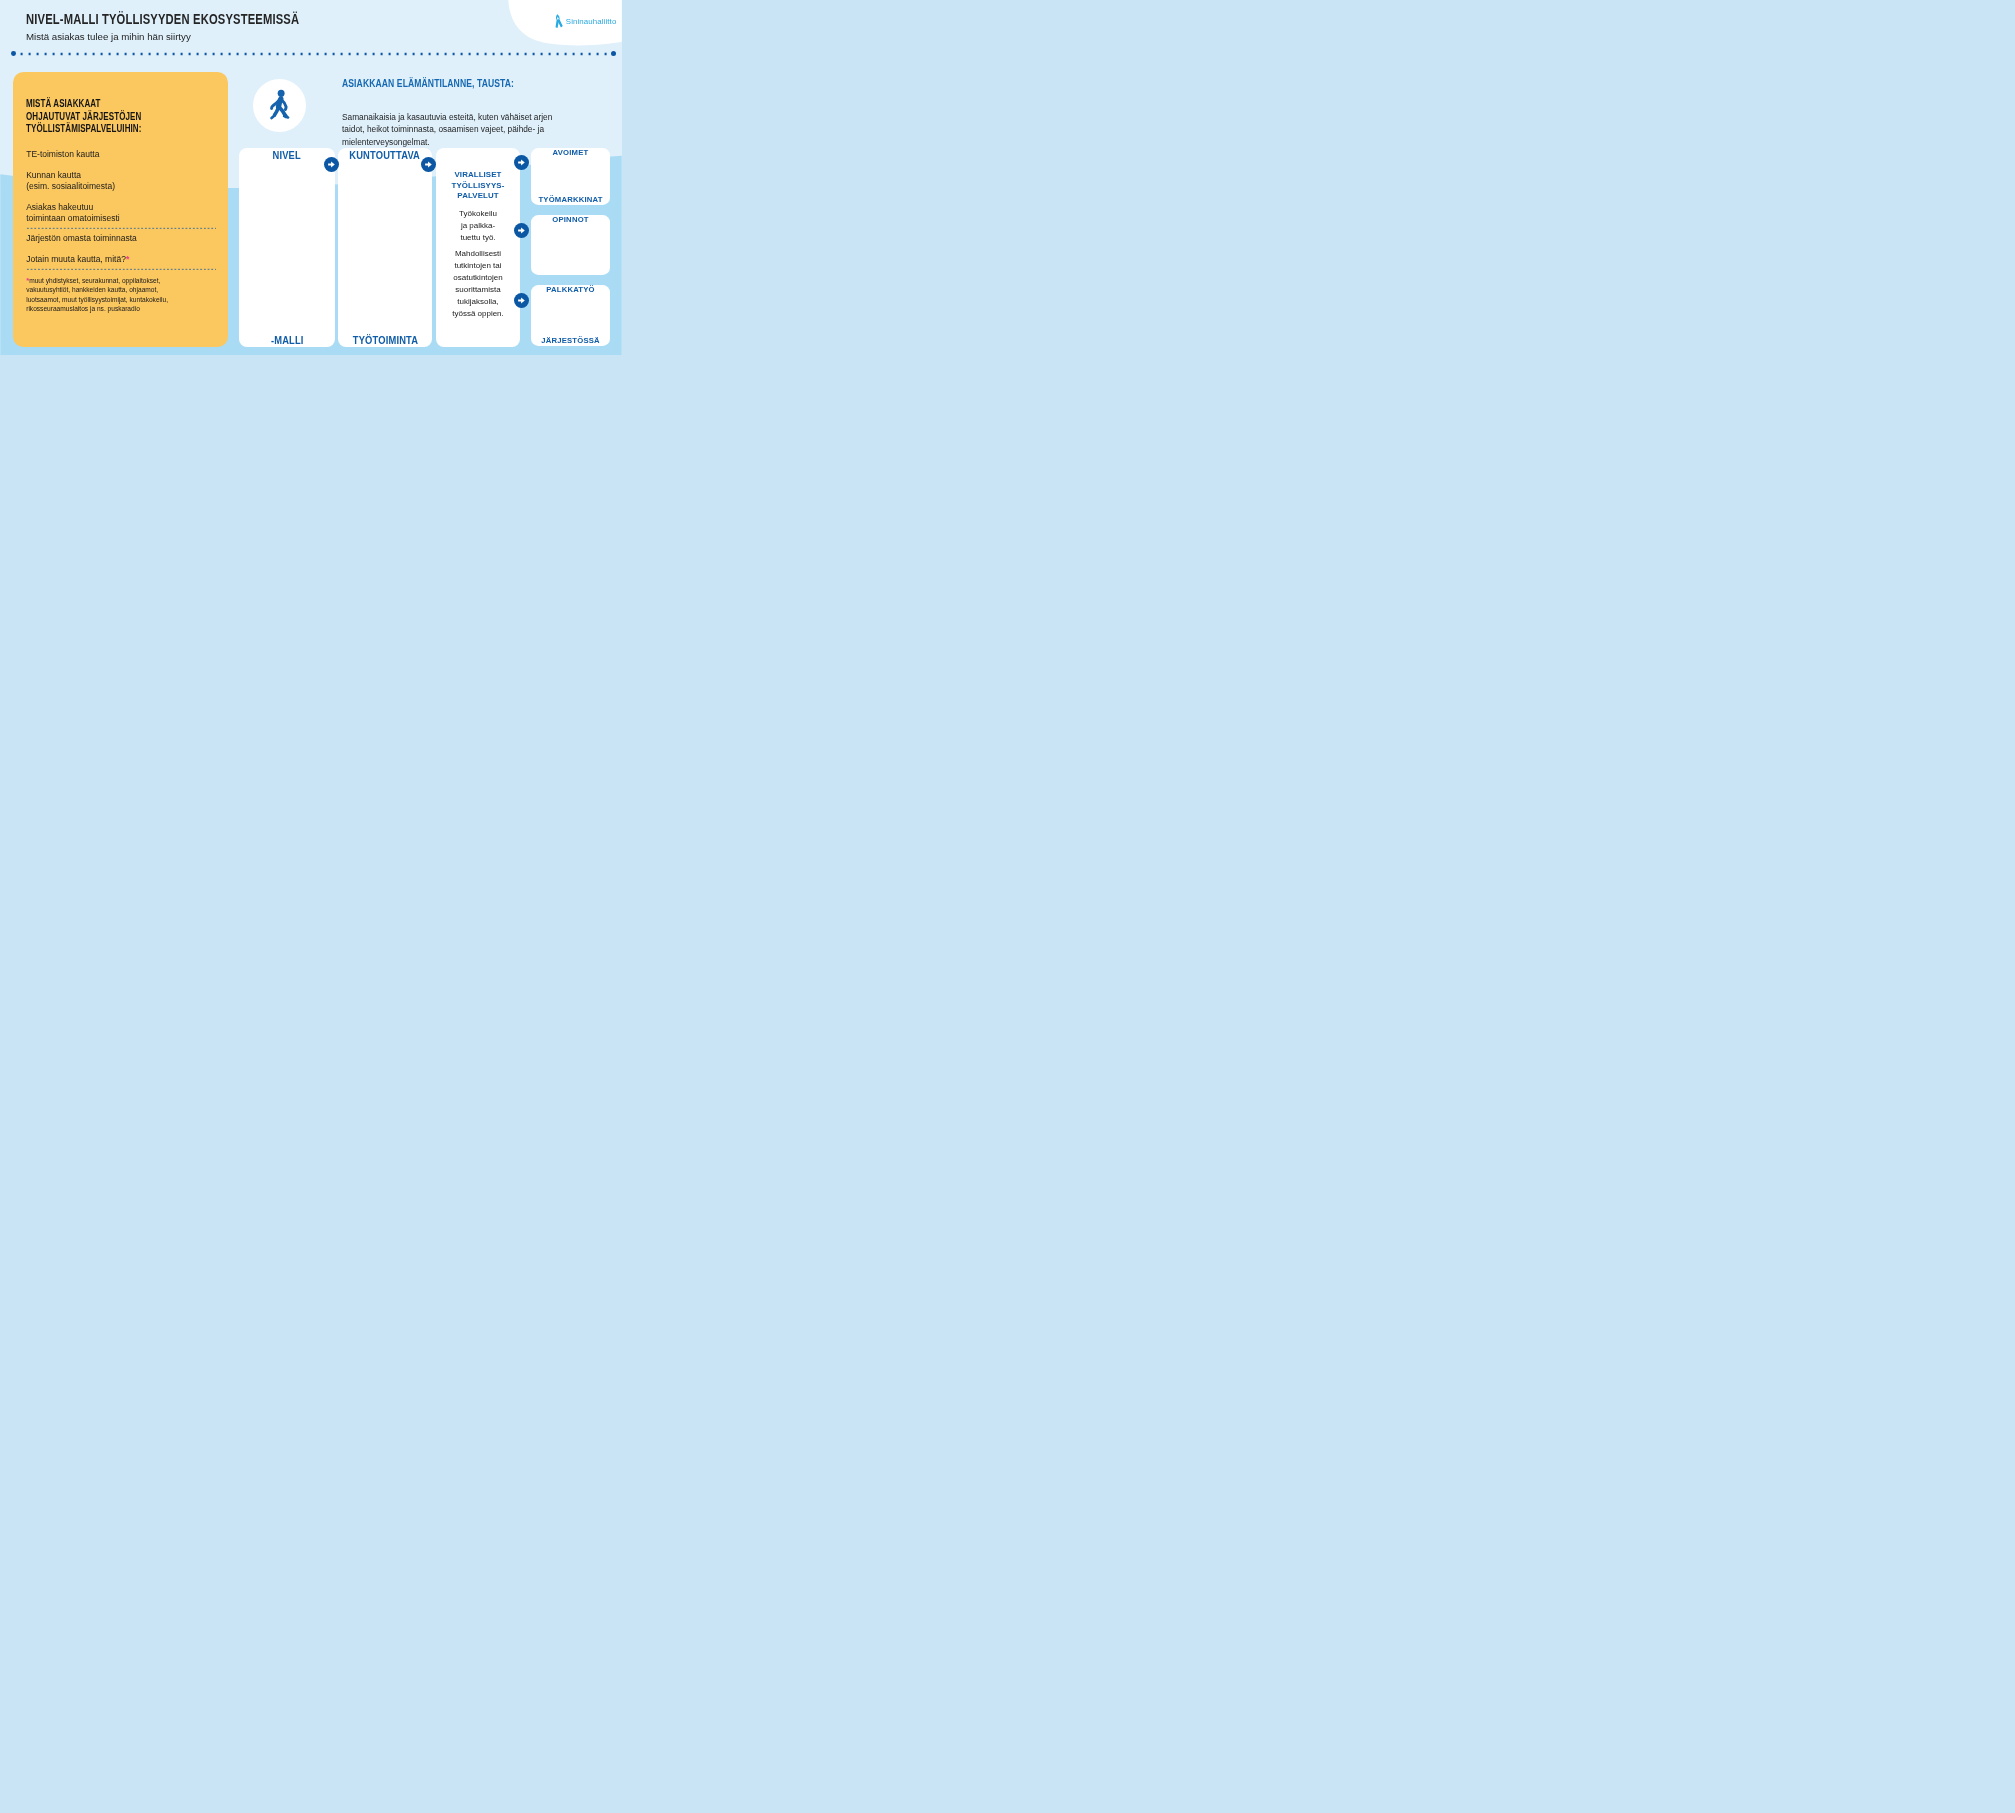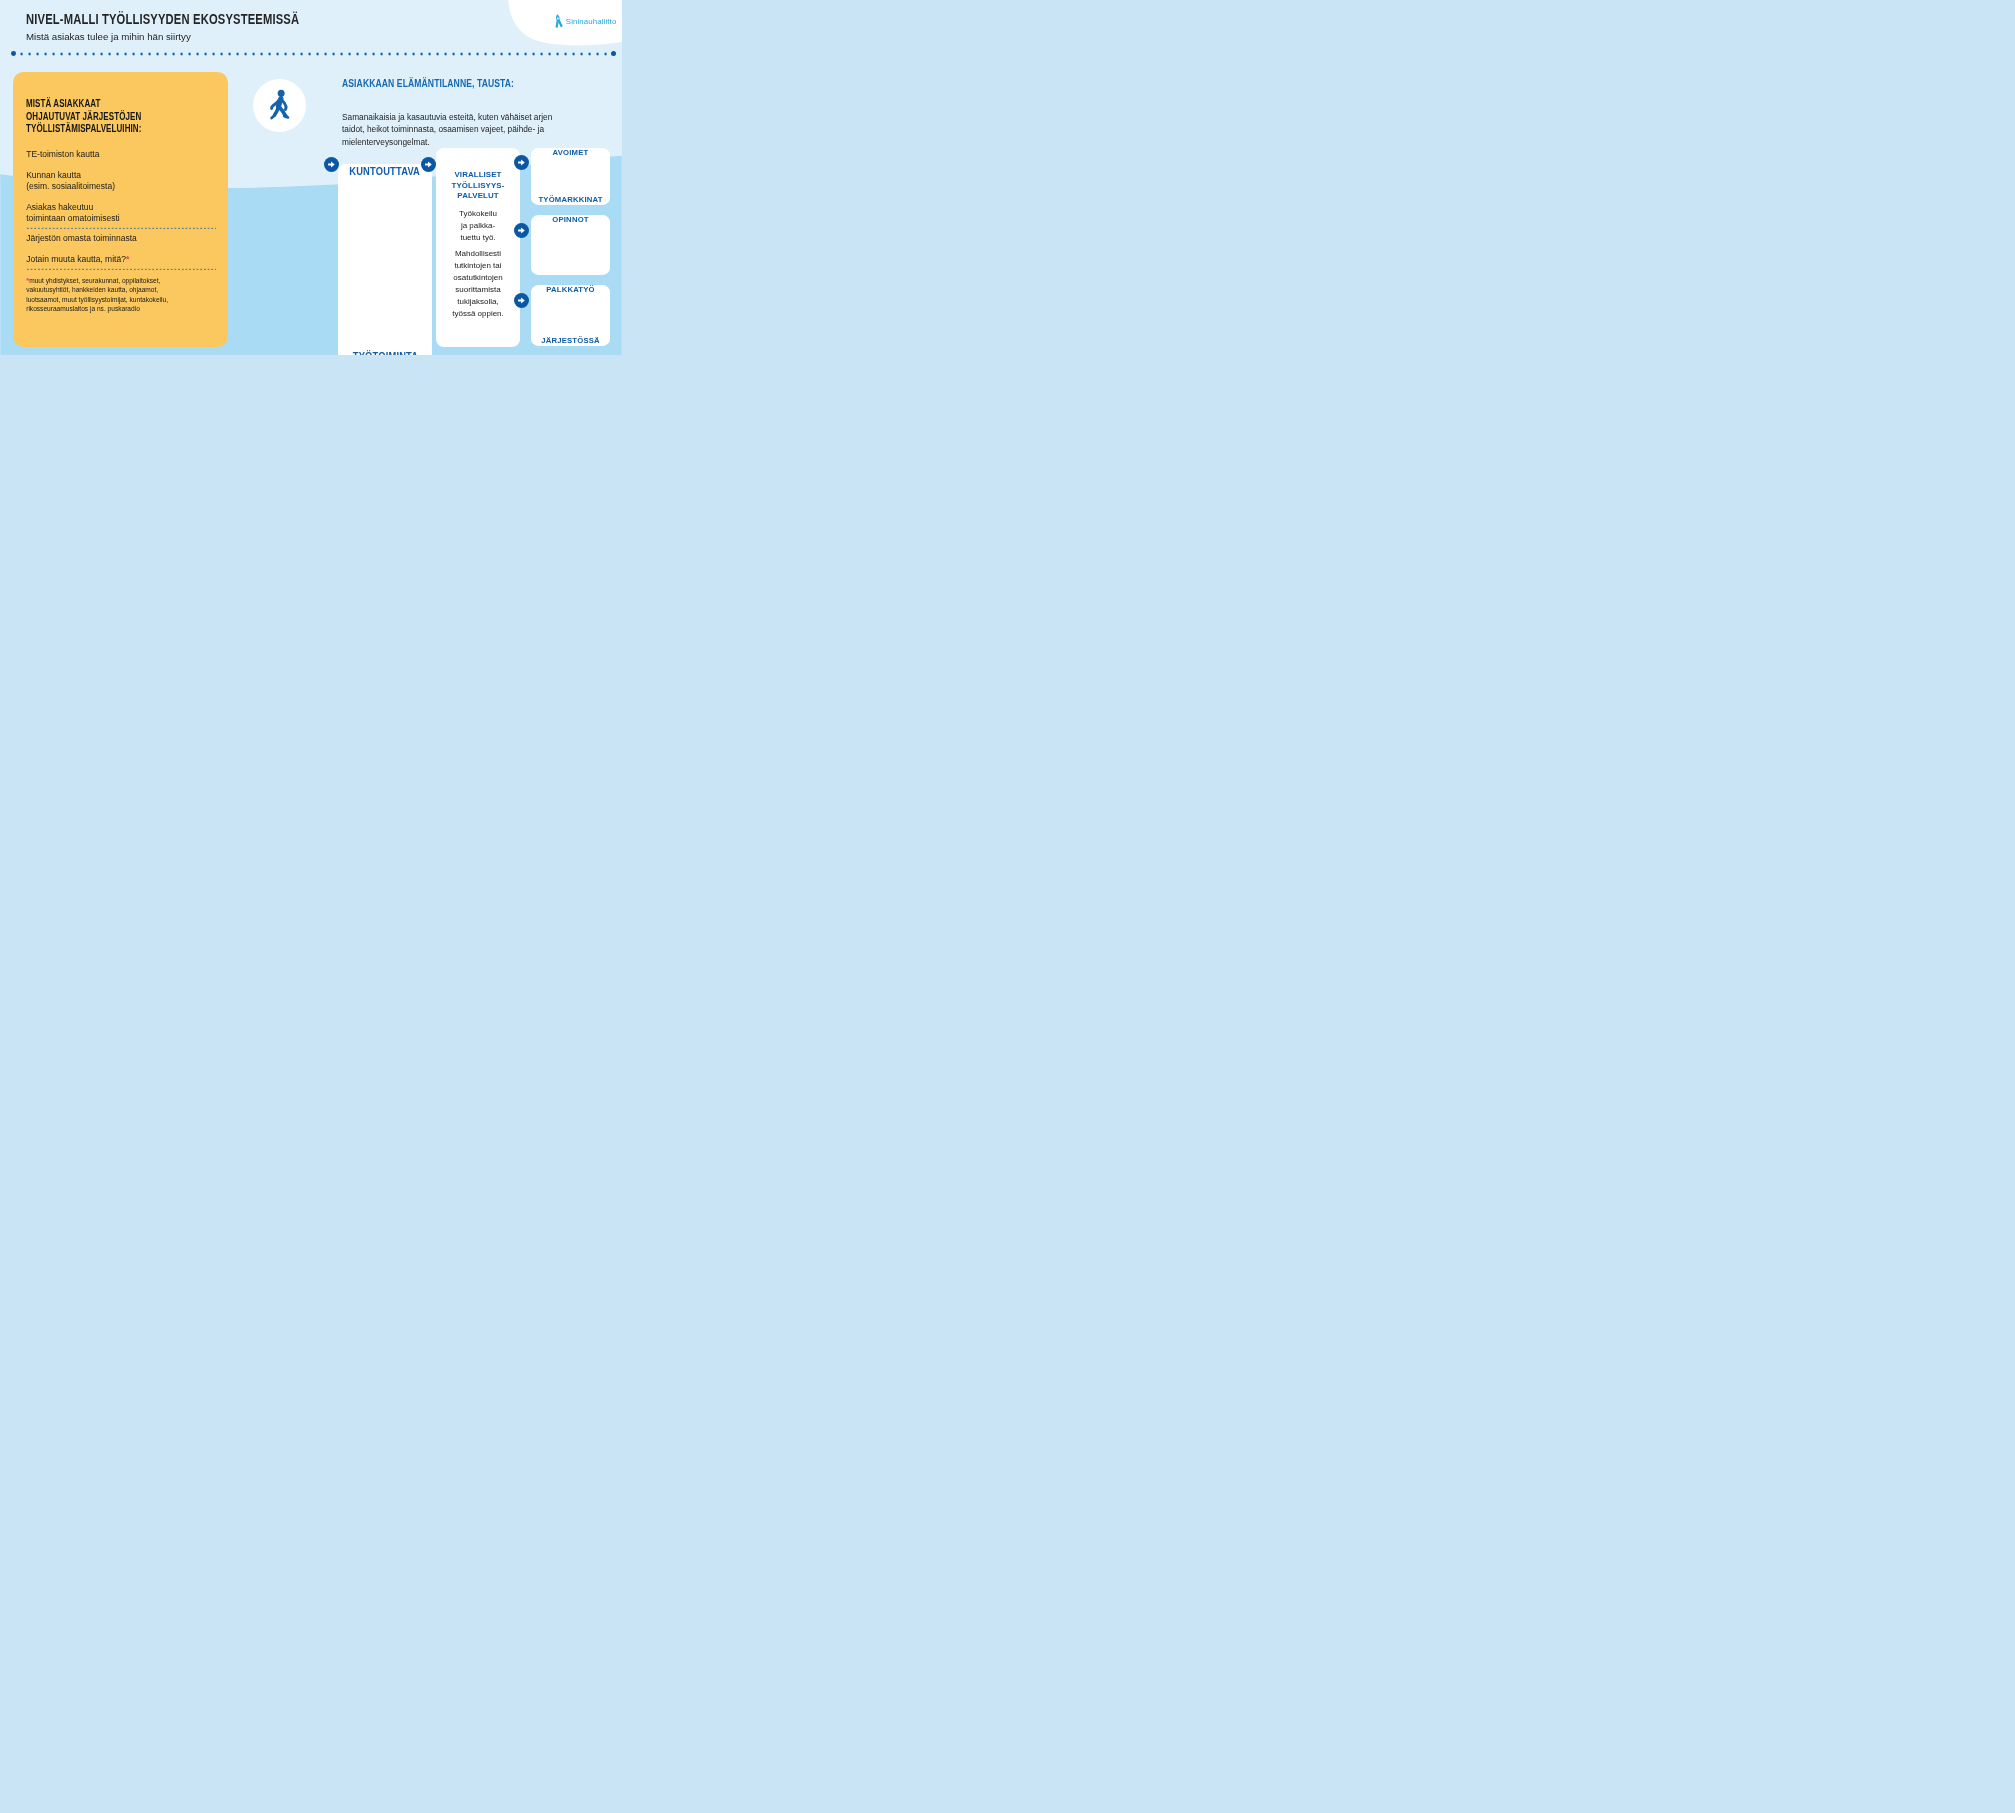--- a/index.html
+++ b/index.html
@@ -186,22 +186,26 @@
       </span>
     </div>
 
     <div class="client-heading">ASIAKKAAN ELÄMÄNTILANNE, TAUSTA:</div>
     <div class="client-body">
       <span class="ln">Samanaikaisia ja kasautuvia esteitä, kuten vähäiset arjen</span>
       <span class="ln">taidot, heikot toiminnasta, osaamisen vajeet, päihde- ja</span>
       <span class="ln">mielenterveysongelmat.</span>
     </div>
 
-
-    <div class="box center" style="left:338px;top:164px;width:94px;height:199px;">
+    <div class="box center" style="left:239px;top:148px;width:96px;height:199px;">
+      <div class="stage-title">NIVEL</div>
+      <div class="stage-title">-MALLI</div>
+    </div>
+
+    <div class="box center" style="left:338px;top:148px;width:94px;height:199px;">
       <div class="stage-title">KUNTOUTTAVA</div>
       <div class="stage-title">TYÖTOIMINTA</div>
     </div>
 
     <div class="box viralliset" style="left:436px;top:148px;width:84px;height:199px;">
       <div class="h">
         <span>VIRALLISET</span>
         <span>TYÖLLISYYS-</span>
         <span>PALVELUT</span>
       </div>

